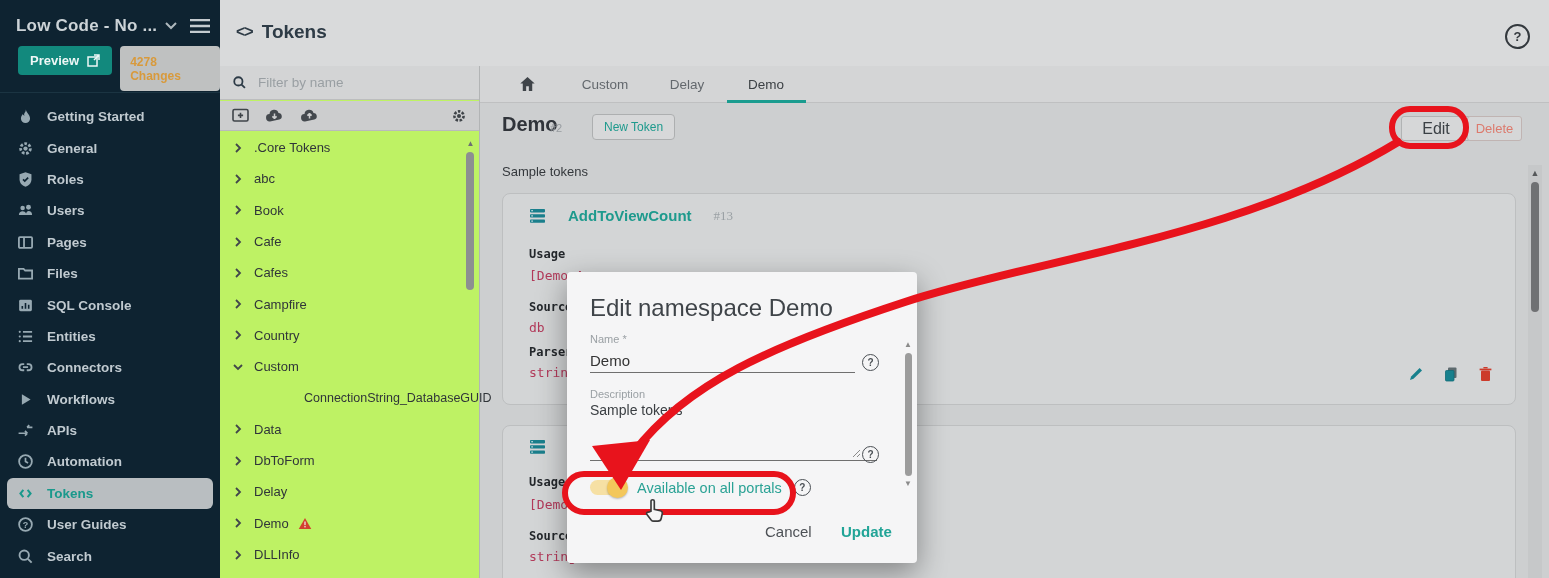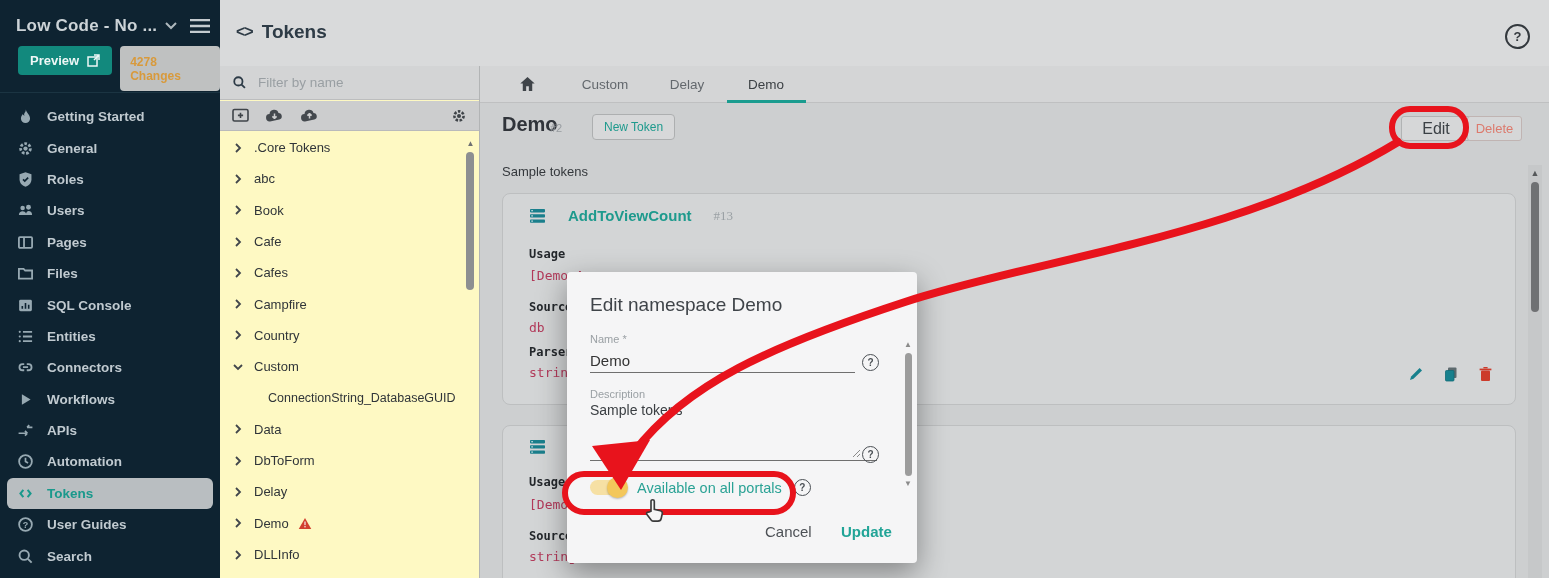--- a/index.html
+++ b/index.html
@@ -28,32 +28,32 @@
 
   
   .topbar{position:absolute;left:220px;top:0;width:1329px;height:66px;background:#d9dadb;border-bottom:1px solid #c2c3c4;}
   .tb-title{position:absolute;left:16px;top:21px;display:flex;align-items:center;gap:9px;color:#2e3b46;}
   .tb-code{font-weight:700;font-size:16px;letter-spacing:-1px;}
   .tb-text{font-size:19px;font-weight:600;}
   .help-circ{position:absolute;right:19px;top:24px;width:21px;height:21px;border:2px solid #33383d;border-radius:50%;
     display:flex;align-items:center;justify-content:center;font-size:13px;font-weight:700;color:#33383d;cursor:pointer;}
 
   
-  .treepanel{position:absolute;left:220px;top:66px;width:260px;height:512px;background:#fef9c3;border-right:1px solid #b2b4b5;box-sizing:border-box;}
+  .treepanel{position:absolute;left:220px;top:66px;width:260px;height:512px;background:#bef264;border-right:1px solid #b2b4b5;box-sizing:border-box;}
   .filter-row{position:absolute;left:0;top:0;width:100%;height:34px;background:#d3d4d5;border-bottom:1px solid #bcbdbe;
     display:flex;align-items:center;gap:9px;padding:0 12px;box-sizing:border-box;}
   .filter-row input{flex:1;border:none;background:transparent;outline:none;font-family:inherit;font-size:13.5px;color:#3c4146;}
   .filter-row input::placeholder{color:#999fa3;}
   .tool-row{position:absolute;left:0;top:35px;width:100%;height:30px;background:#cccdce;border-bottom:1px solid #b9babb;
     display:flex;align-items:center;gap:16px;padding:0 12px;box-sizing:border-box;color:#3f4449;}
   .tool-row .spacer{flex:1}
   .tree{position:absolute;left:0;top:66px;width:100%;}
   .tree-row{display:flex;align-items:center;gap:11px;height:31.3px;padding-left:13px;font-size:13px;color:#303539;cursor:pointer;}
   .tree-row .chev{width:10px;height:10px;color:#41464b;flex:none;}
-  .tree-row.child{padding-left:48px;font-size:12.5px;}
+  .tree-row.child{padding-left:84px;font-size:12.5px;}
   .tree-scroll{position:absolute;right:4px;top:74px;width:9px;height:430px;}
   .tree-scroll .arr{color:#6e7072;font-size:8px;line-height:8px;text-align:center;}
   .tree-scroll .thumb{margin-top:4px;width:8px;height:138px;background:#8d8f91;border-radius:4px;}
 
   
   .main{position:absolute;left:480px;top:66px;width:1069px;height:512px;}
   .tabbar{position:absolute;left:0;top:0;width:100%;height:37px;background:#d4d5d6;border-bottom:1px solid #bfc0c1;box-sizing:border-box;}
   .tab-home{position:absolute;left:38px;top:9px;color:#3f4449;cursor:pointer;}
   .tab{position:absolute;top:0;height:37px;display:flex;align-items:center;justify-content:center;
     font-size:13.5px;color:#63686d;cursor:pointer;}
@@ -78,21 +78,21 @@
   .f-label{position:absolute;font-family:"DejaVu Sans Mono",monospace;font-size:12px;font-weight:700;color:#24282c;}
   .f-value{position:absolute;font-family:"DejaVu Sans Mono",monospace;font-size:13px;color:#b23a5a;}
   .tk-actions{position:absolute;left:905px;top:172px;display:flex;gap:19px;}
   .main-scroll{position:absolute;left:1048px;top:99px;width:14px;height:413px;background:#c6c8c9;}
   .main-scroll .arr{color:#55585a;font-size:9px;text-align:center;margin-top:3px;}
   .main-scroll .thumb{margin:4px auto 0;width:8px;height:130px;background:#6f7173;border-radius:4px;}
 
   
   .modal{position:absolute;left:567px;top:272px;width:350px;height:291px;background:#f5f5f6;border-radius:4px;
     box-shadow:0 10px 30px rgba(0,0,0,.38);z-index:10;}
-  .m-title{position:absolute;left:23px;top:22px;font-size:19px;color:#3f4449;}
+  .m-title{position:absolute;left:23px;top:22px;font-size:24px;color:#3f4449;}
   .m-lab{position:absolute;font-size:11px;color:#9aa0a4;}
   .m-name-input{position:absolute;left:23px;top:76px;width:265px;height:24px;border:none;outline:none;background:transparent;
     border-bottom:1px solid #6f6f6f;font-family:inherit;font-size:15px;color:#343434;padding:0;}
   .m-underline-wide{position:absolute;left:23px;top:188px;width:287px;height:1px;background:#6f6f6f;}
   .m-desc-val{position:absolute;left:23px;top:130px;font-size:14px;color:#3a3e42;}
   .m-q{position:absolute;width:15px;height:15px;border:1.4px solid #4a4f54;border-radius:50%;
     display:flex;align-items:center;justify-content:center;font-size:10px;font-weight:700;color:#4a4f54;}
   .m-resize{position:absolute;left:285px;top:177px;color:#8a8a8a;}
   .toggle-row{position:absolute;left:23px;top:207px;display:flex;align-items:center;gap:12px;cursor:pointer;}
   .tg-track{position:relative;width:35px;height:15px;border-radius:8px;background:#f6e0a4;}

